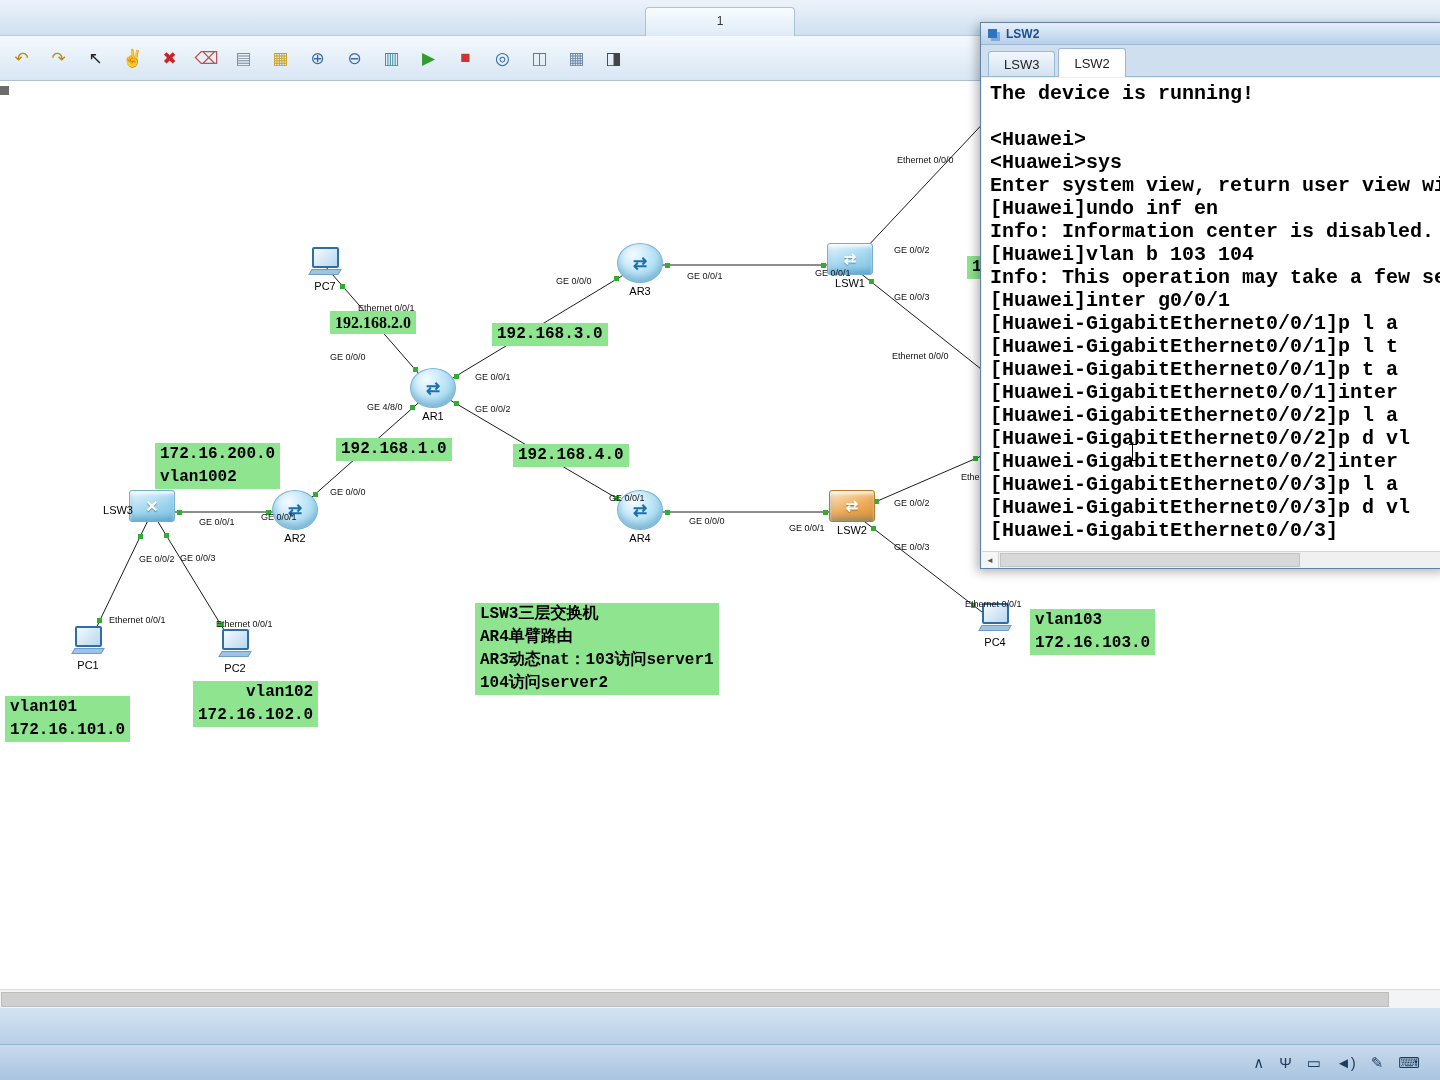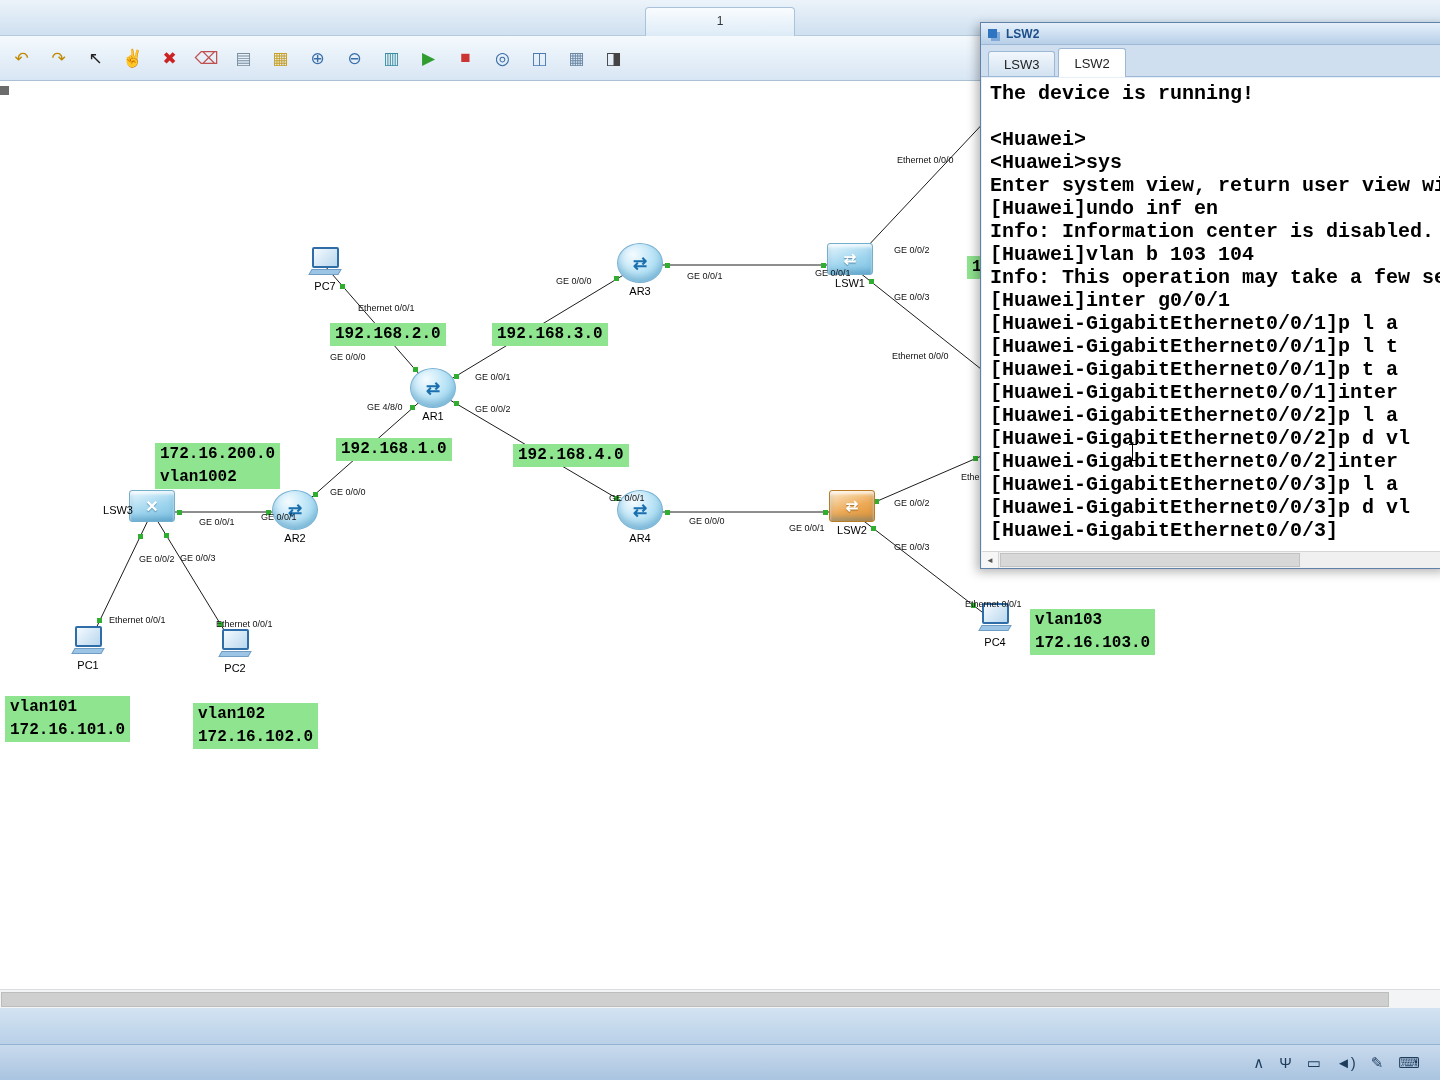--- a/index.html
+++ b/index.html
@@ -237,33 +237,37 @@
     <div class="portlbl" style="left: 180px; top: 553px;">GE 0/0/3</div>
     <div class="portlbl" style="left: 109px; top: 615px;">Ethernet 0/0/1</div>
     <div class="portlbl" style="left: 216px; top: 619px;">Ethernet 0/0/1</div>
     <div class="portlbl" style="left: 609px; top: 493px;">GE 0/0/1</div>
     <div class="portlbl" style="left: 689px; top: 516px;">GE 0/0/0</div>
     <div class="portlbl" style="left: 789px; top: 523px;">GE 0/0/1</div>
     <div class="portlbl" style="left: 894px; top: 498px;">GE 0/0/2</div>
     <div class="portlbl" style="left: 961px; top: 472px;">Ethernet 0/0/1</div>
     <div class="portlbl" style="left: 894px; top: 542px;">GE 0/0/3</div>
     <div class="portlbl" style="left: 965px; top: 599px;">Ethernet 0/0/1</div>
-    <div class="netlabel" style="left: 330px; top: 323px;">192.168.2.0</div>
+    <div class="netlabel" style="left: 330px; top: 311px; font-family: Liberation Serif, serif;">192.168.2.0</div>
     <div class="netlabel" style="left: 492px; top: 323px;">192.168.3.0</div>
     <div class="netlabel" style="left: 336px; top: 438px;">192.168.1.0</div>
     <div class="netlabel" style="left: 513px; top: 444px;">192.168.4.0</div>
     <div class="netlabel" style="left: 155px; top: 443px;">172.16.200.0
 vlan1002</div>
     <div class="netlabel" style="left: 5px; top: 696px;">vlan101
 172.16.101.0</div>
-    <div class="netlabel" style="left: 193px; top: 703px;">vlan102
+    <div class="netlabel" style="left: 193px; top: 681px; text-align: right;">vlan102
 172.16.102.0</div>
     <div class="netlabel" style="left: 1030px; top: 609px;">vlan103
 172.16.103.0</div>
     <div class="netlabel" style="left: 967px; top: 256px;">1</div>
+    <div class="netlabel" style="left: 475px; top: 603px;">LSW3三层交换机
+AR4单臂路由
+AR3动态nat：103访问server1
+104访问server2</div>
   </div>
 
 <div class="hscroll">
   <div class="thumb"></div>
 </div>
 <div class="statusbar"></div>
 <div class="taskbar">
   <div id="tray" style="display:flex;gap:15px;align-items:center;">
       <div class="tray">∧</div>
       <div class="tray">Ψ</div>

